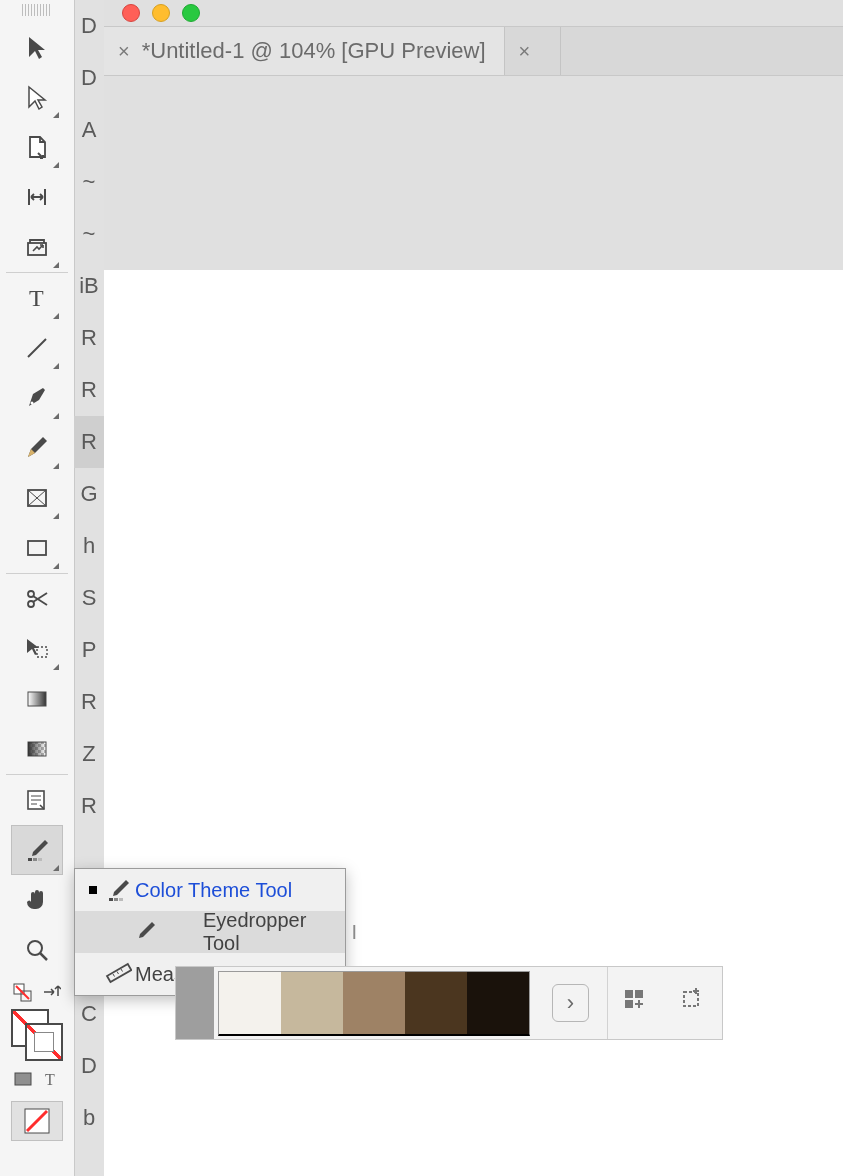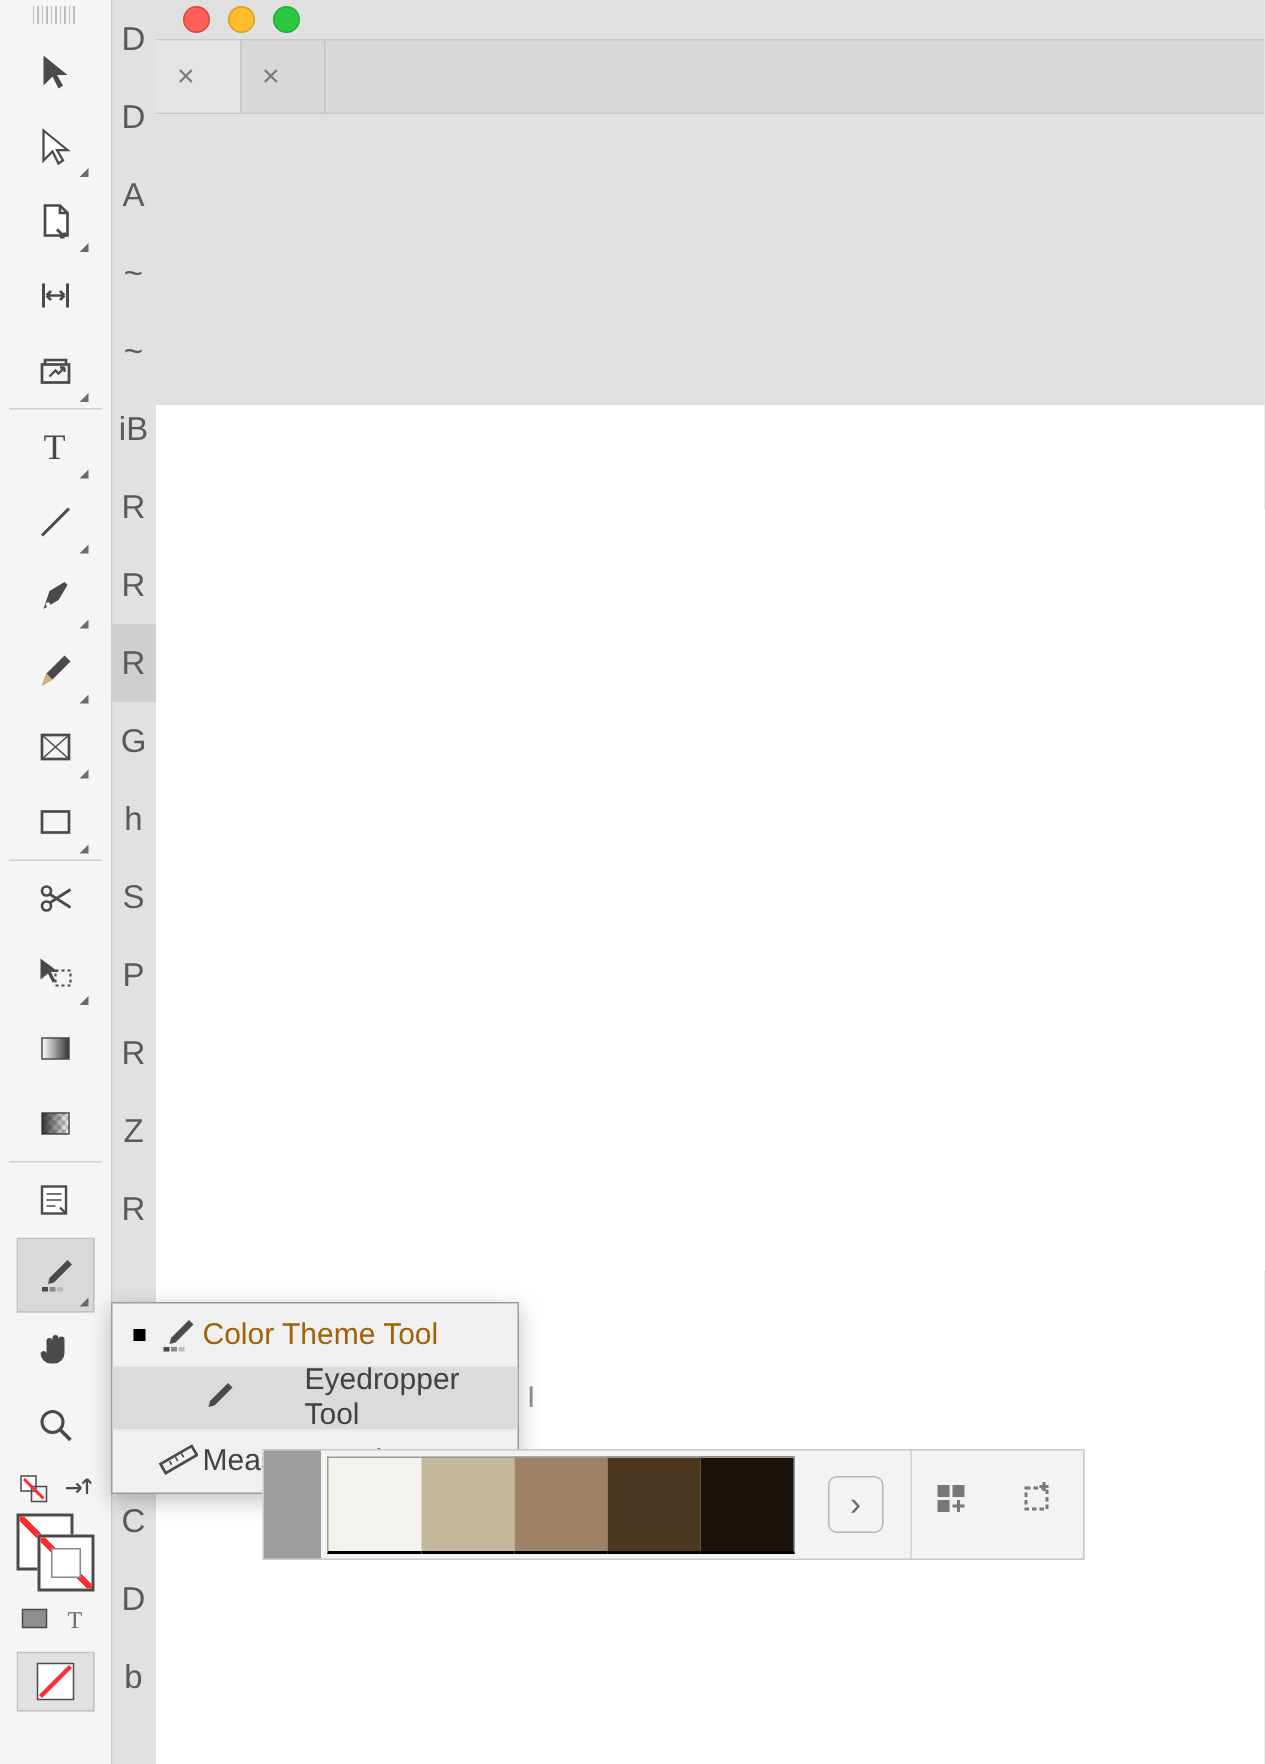--- a/index.html
+++ b/index.html
@@ -36,21 +36,21 @@
   .tabstrip{height:48px;display:flex;border-top:1px solid #c8c8c8;border-bottom:1px solid #c8c8c8;background:#d8d8d8;}
   .tab{display:flex;align-items:center;padding:0 18px 0 14px;border-right:1px solid #c4c4c4;color:#6b6b6b;font-size:22px;white-space:nowrap;}
   .tab.active{background:#e4e4e4;}
   .tab .x{font-size:20px;color:#7a7a7a;margin-right:12px;}
   .canvas-wrap{position:absolute;top:78px;left:0;right:0;bottom:0;background:#e0e0e0;}
   .canvas{position:absolute;top:192px;left:0;right:0;bottom:0;background:#ffffff;}
   
   .flyout{position:absolute;left:74px;top:868px;width:270px;background:#f0f0f0;border:1px solid #9b9b9b;box-shadow:0 4px 14px rgba(0,0,0,.25);}
   .fly-item{display:flex;align-items:center;height:42px;padding:0 10px;font-size:20px;color:#424242;}
   .fly-item:hover,.fly-item.hovered{background:#dbdbdb;gap:45px;}
-  .fly-item.selected{color:#a16207;}
+  .fly-item.selected{color:#1d4ed8;}
   .fly-check{width:16px;display:flex;justify-content:center;}
   .fly-check .sq{width:8px;height:8px;background:#000;}
   .fly-icon{width:34px;display:flex;justify-content:center;}
   .fly-key{margin-left:auto;color:#8a8a8a;}
   
   .theme-panel{position:absolute;left:175px;top:966px;height:72px;right:120px;background:#f3f3f3;border:1px solid #c8c8c8;display:flex;align-items:stretch;}
   .theme-side{width:40px;background:#9e9e9e;}
   .swatches{display:flex;align-items:center;padding:4px;}
   .swatch{width:62px;height:62px;border-top:1px solid #9a9a9a;border-bottom:2px solid #000;}
   .swatch:first-child{border-left:1px solid #9a9a9a;}
@@ -289,20 +289,21 @@
 
   <div class="main">
     <div class="traffic">
       <div class="dot red"></div>
       <div class="dot yellow"></div>
       <div class="dot green"></div>
     </div>
     <div class="tabstrip" id="tabstrip">
         <div class="tab active">
           <span class="x">×</span>
+          <span>*Untitled-1 @ 104% [GPU Preview]</span>
         </div>
         <div class="tab">
           <span class="x">×</span>
         </div>
       </div>
     <div class="canvas-wrap">
       <div class="canvas"></div>
     </div>
   </div>
 

